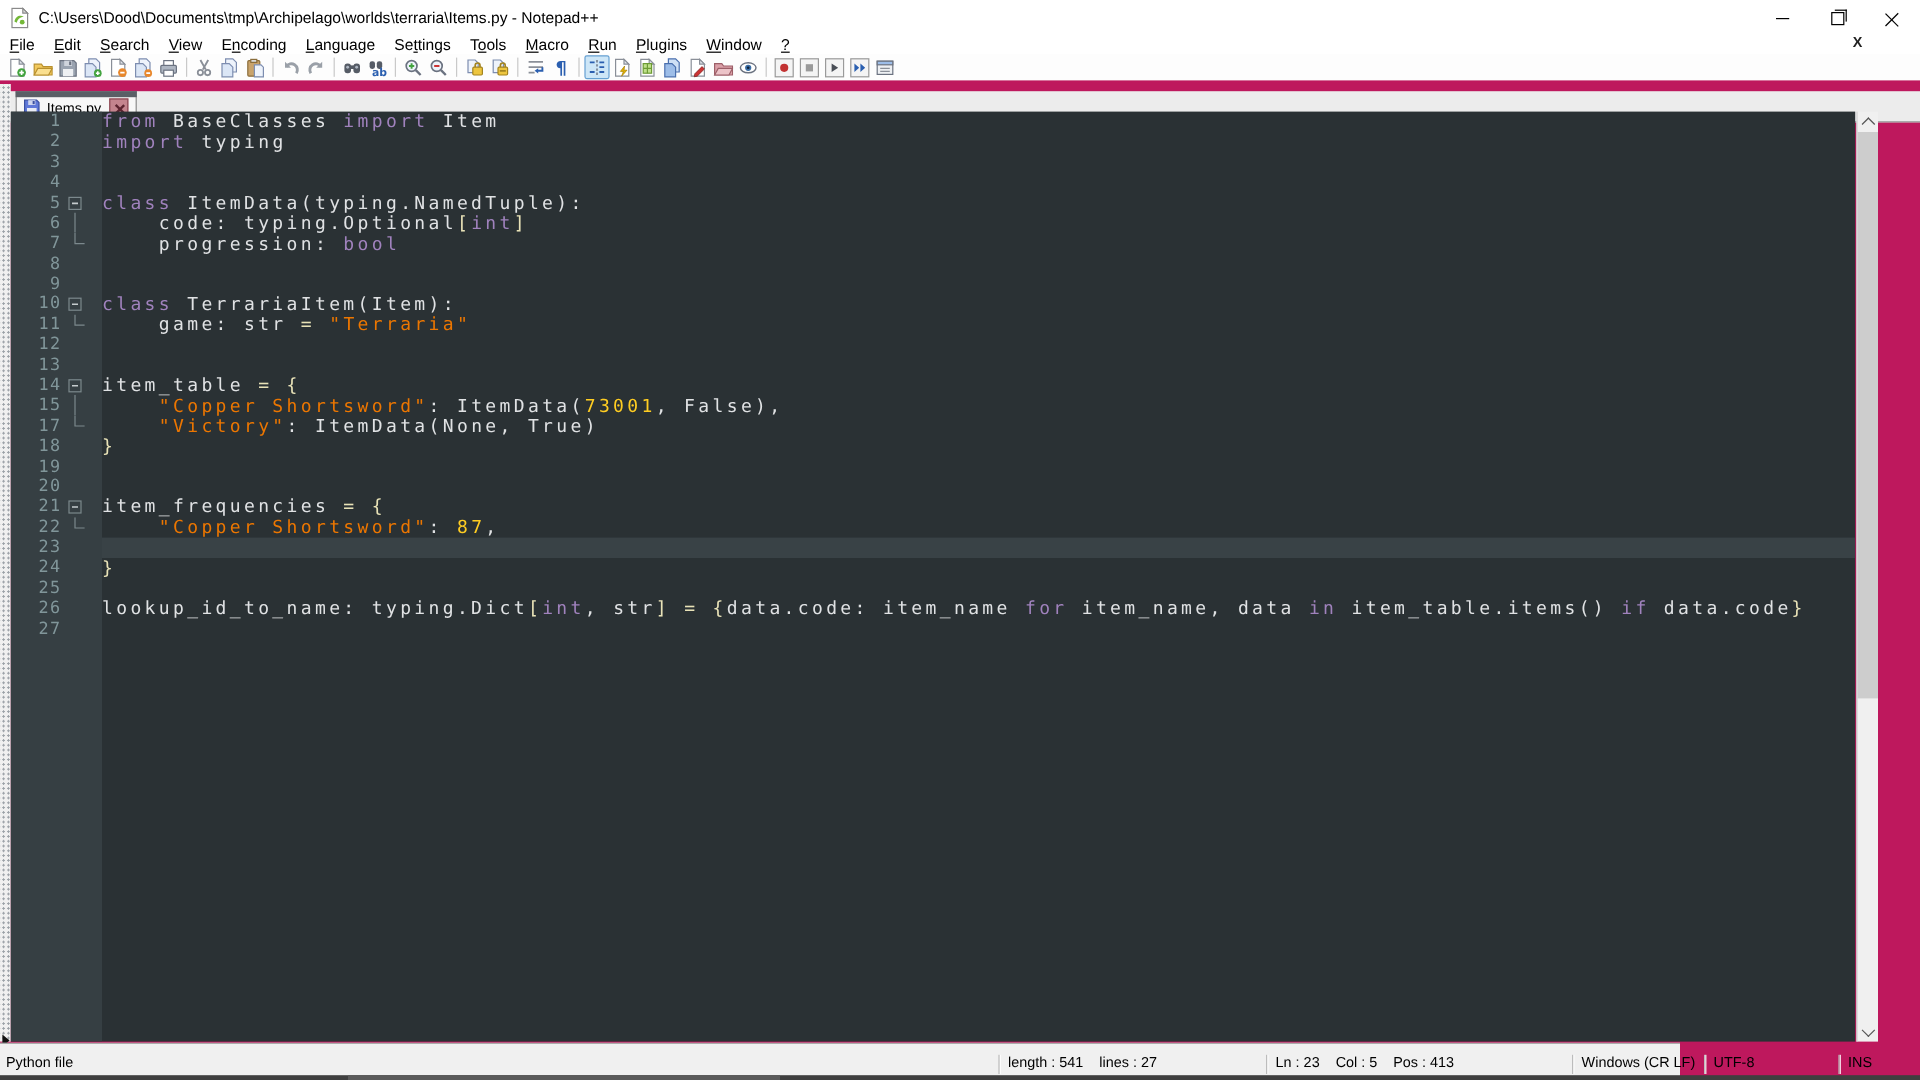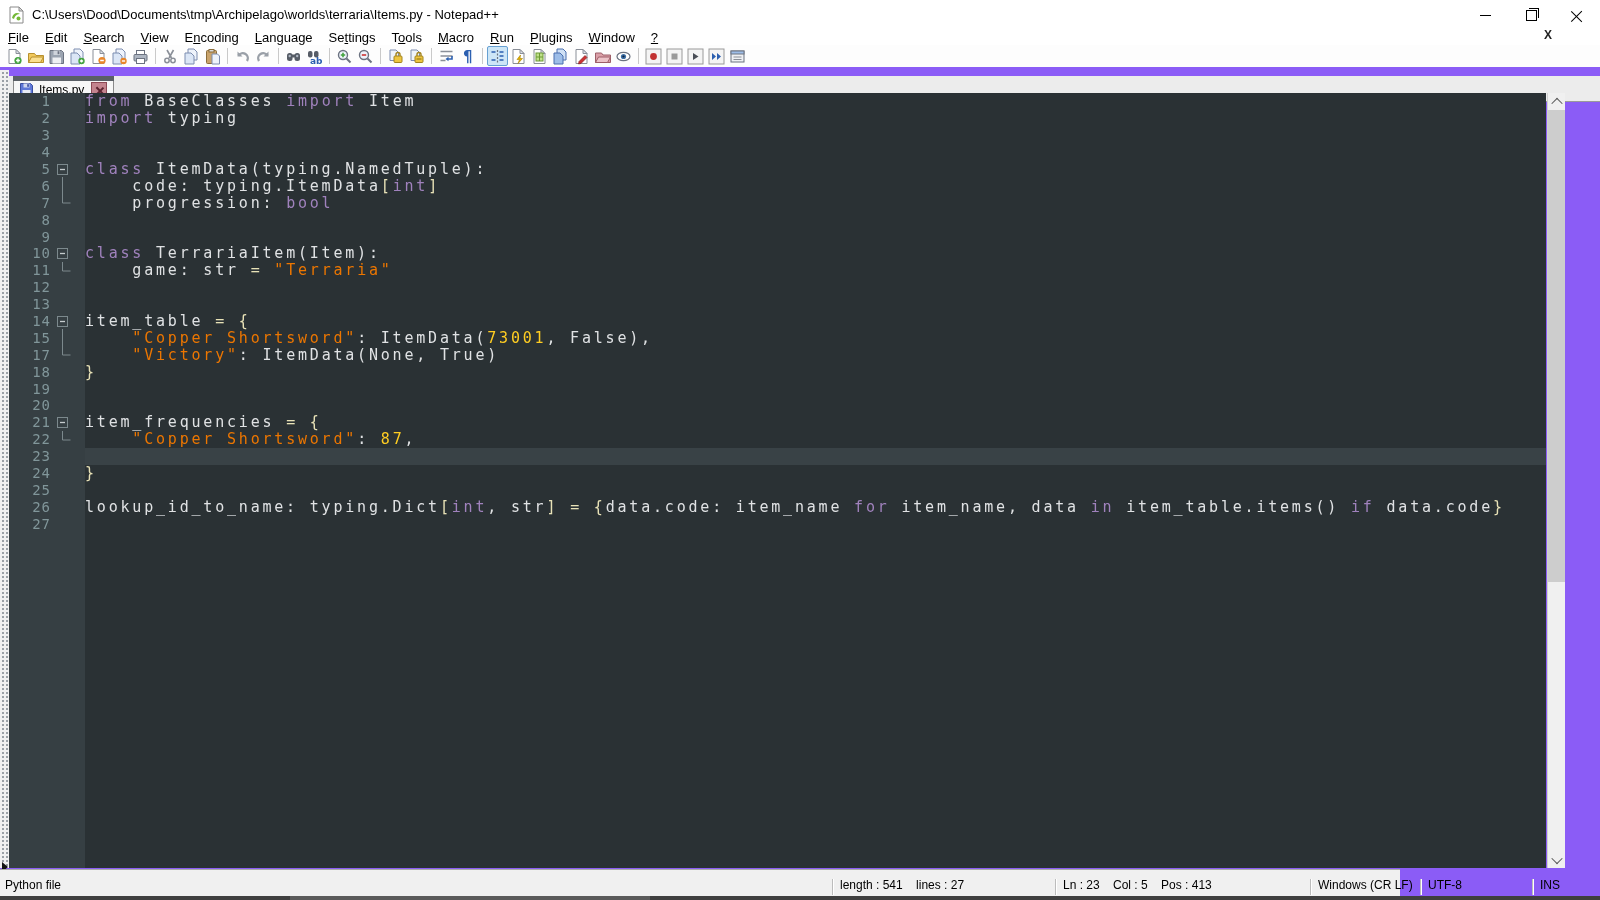--- a/index.html
+++ b/index.html
@@ -1,16 +1,16 @@
 <!DOCTYPE html>
 <html><head>
 <meta charset="utf-8">
 <style>
   html,body{margin:0;padding:0;background:#888;}
-  #win{position:relative;width:1600px;height:900px;background:#8b5cf6;overflow:hidden;
+  #win{position:relative;width:1600px;height:900px;background:#be185d;overflow:hidden;
        font-family:"Liberation Sans",sans-serif;-webkit-font-smoothing:antialiased;}
 
   
   #titlebar{position:absolute;left:0;top:0;width:1600px;height:30px;background:#ffffff;}
   #app-icon{position:absolute;left:7px;top:6px;width:18px;height:18px;}
   #title-text{position:absolute;left:32px;top:7px;font-size:13px;color:#000;white-space:nowrap;}
   .winbtn{position:absolute;top:0;width:46px;height:30px;display:flex;align-items:center;justify-content:center;}
   #btn-min{right:92px}#btn-max{right:46px}#btn-close{right:0}
   .minbar{width:11px;height:1px;background:#000;}
   .maxbox{width:9px;height:9px;border:1px solid #000;position:relative;background:#fff;}
@@ -404,21 +404,21 @@
           </span>
           <span class="ln-code"><span class="kw">class</span><span class="df"> ItemData(typing.NamedTuple):</span></span>
         </div>
         <div class="ln-row">
           <span class="ln-num">6</span>
           <span class="ln-fold">
             <svg width="34" height="17" viewBox="0 0 34 17">
               <path d="M11.5 0 v17" stroke="#7c898d"></path>
             </svg>
           </span>
-          <span class="ln-code"><span class="df">    code: typing.ItemData</span><span class="op">[</span><span class="kw">int</span><span class="op">]</span></span>
+          <span class="ln-code"><span class="df">    code: typing.Optional</span><span class="op">[</span><span class="kw">int</span><span class="op">]</span></span>
         </div>
         <div class="ln-row">
           <span class="ln-num">7</span>
           <span class="ln-fold">
             <svg width="34" height="17" viewBox="0 0 34 17">
               <path d="M11.5 0 v9 h8" fill="none" stroke="#7c898d"></path>
             </svg>
           </span>
           <span class="ln-code"><span class="df">    progression: </span><span class="kw">bool</span></span>
         </div>

